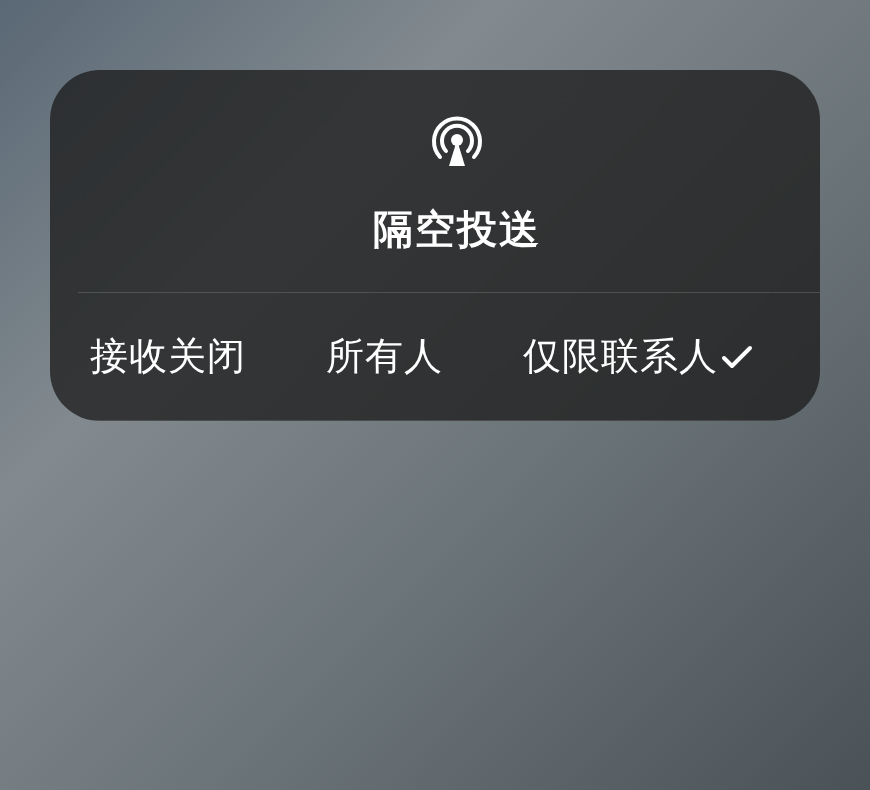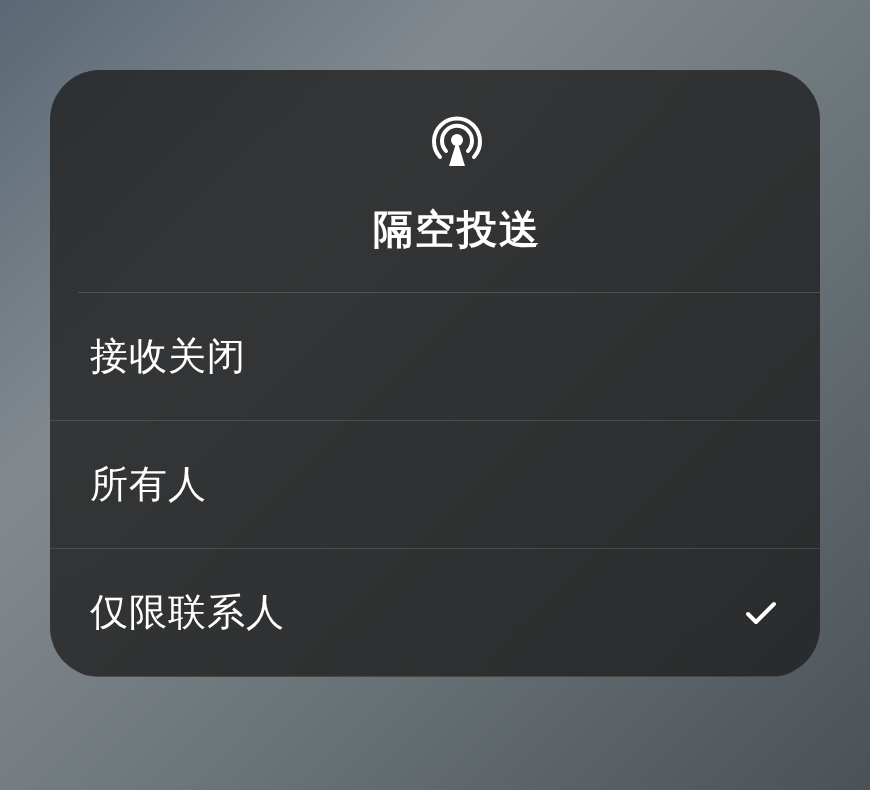--- a/index.html
+++ b/index.html
@@ -43,21 +43,20 @@
     
     .title {
       font-size: 40px;
       font-weight: 600;
       color: #ffffff;
       letter-spacing: 2px;
     }
     
     .option-list {
       display: flex;
-      flex-direction: column;
     }
     
     .option {
       display: flex;
       align-items: center;
       justify-content: space-between;
       padding: 38px 40px;
       border-bottom: 1px solid rgba(255, 255, 255, 0.12);
       cursor: pointer;
     }

